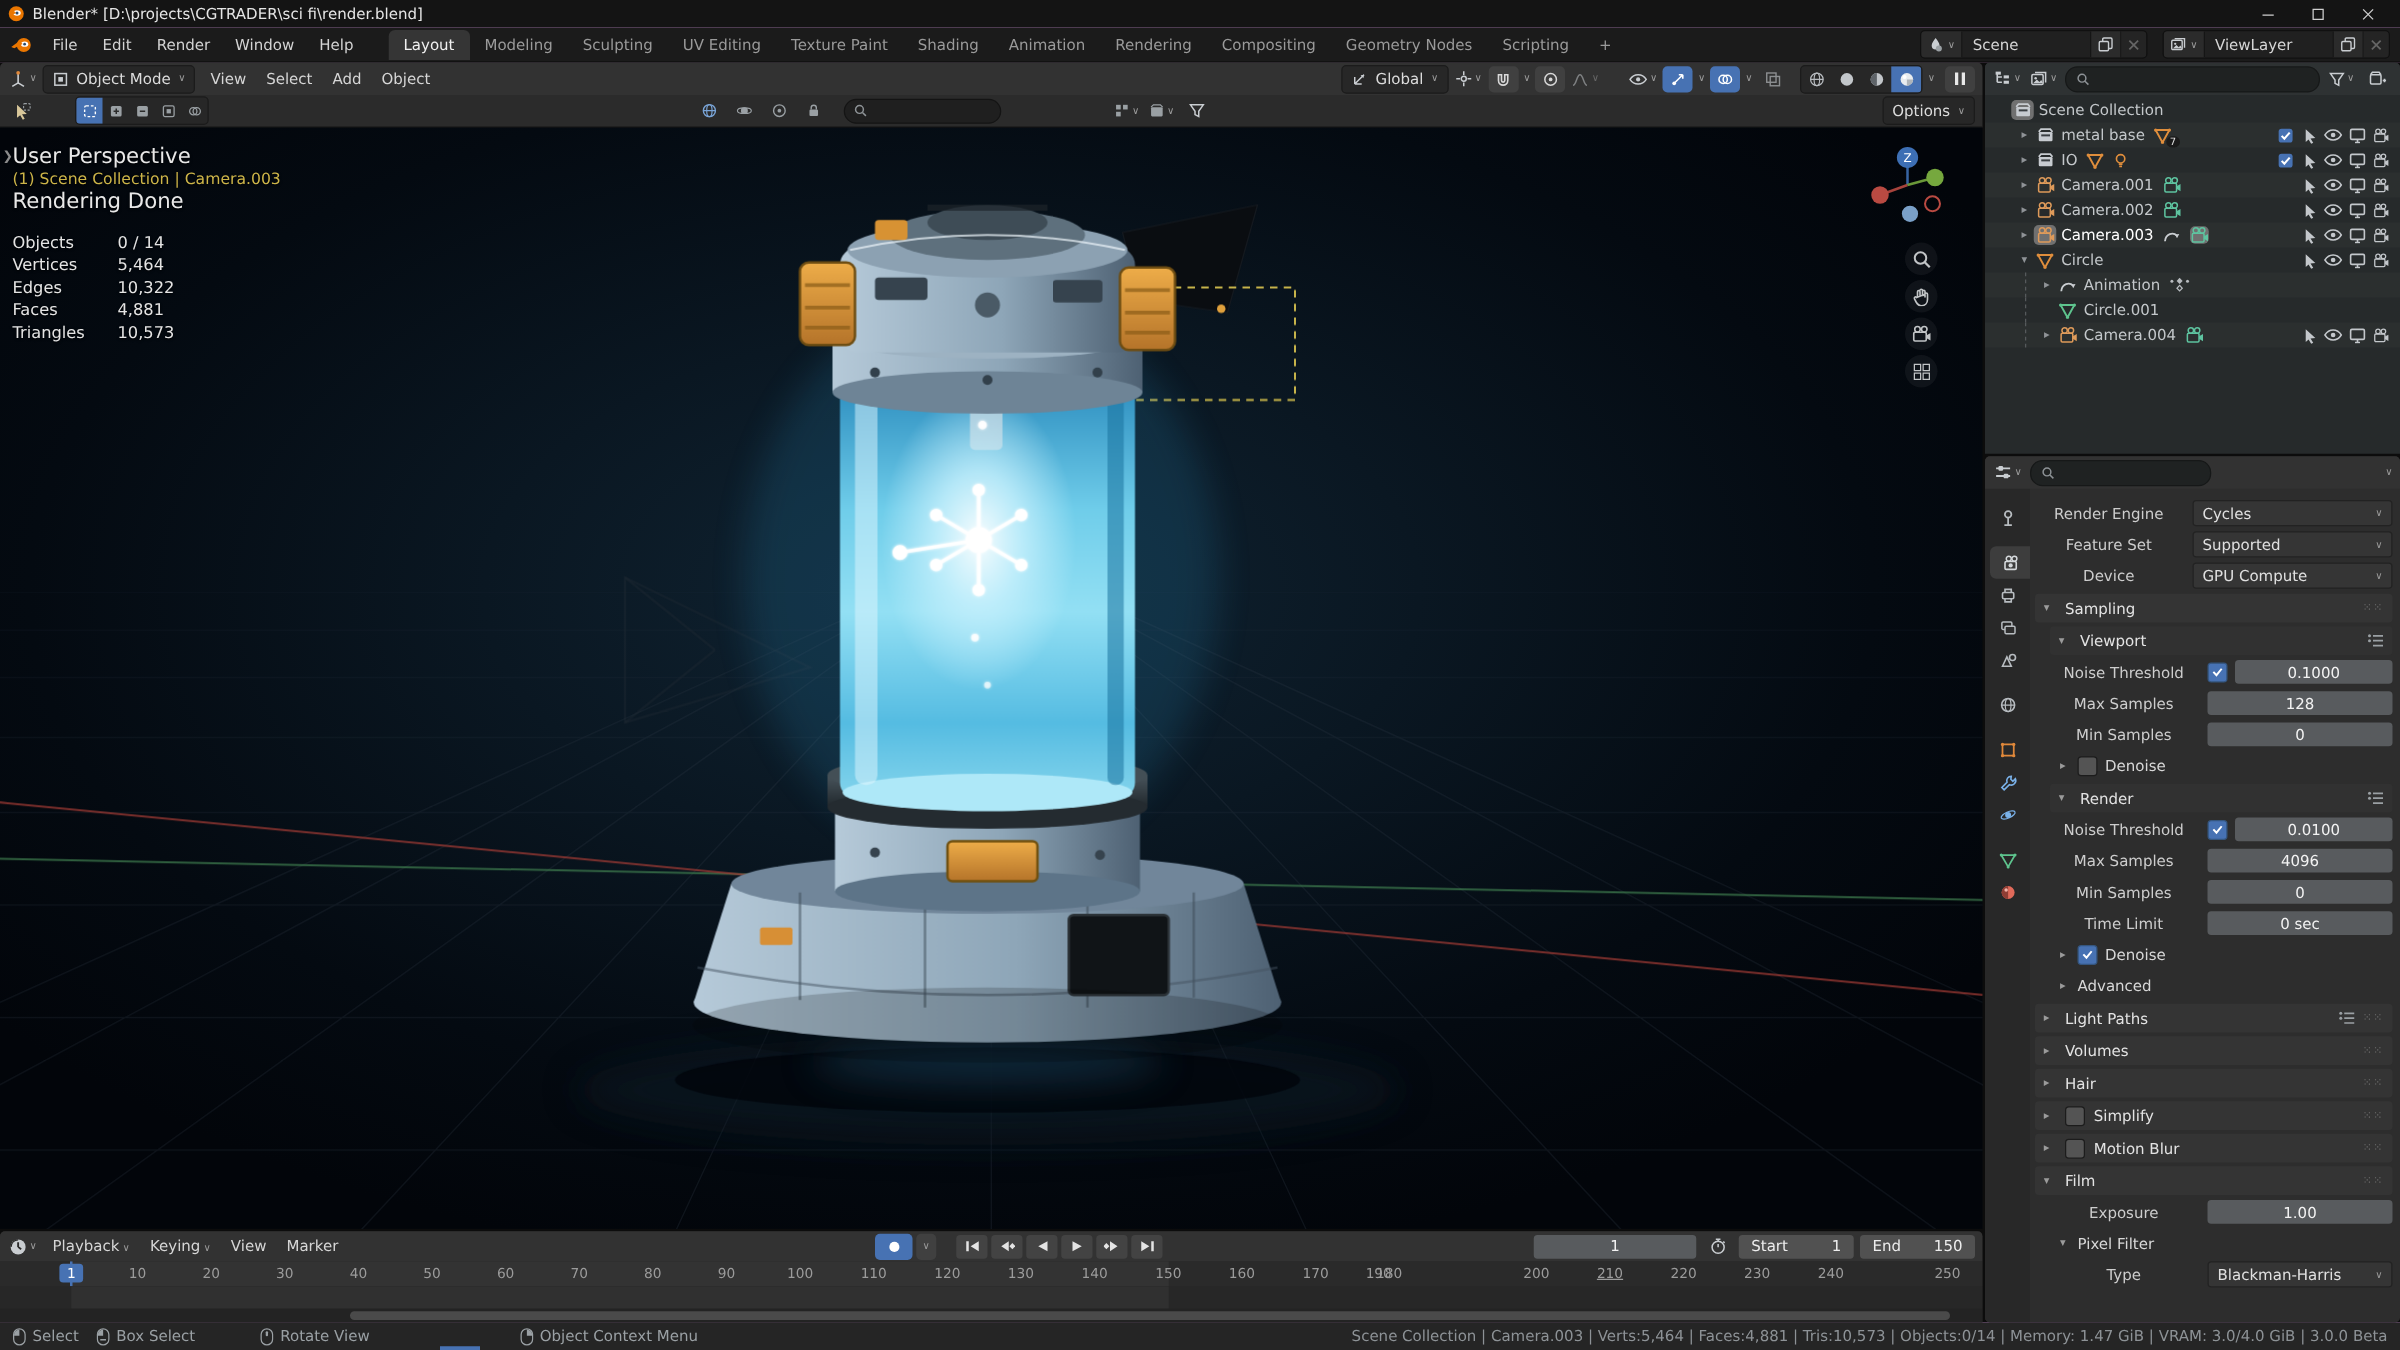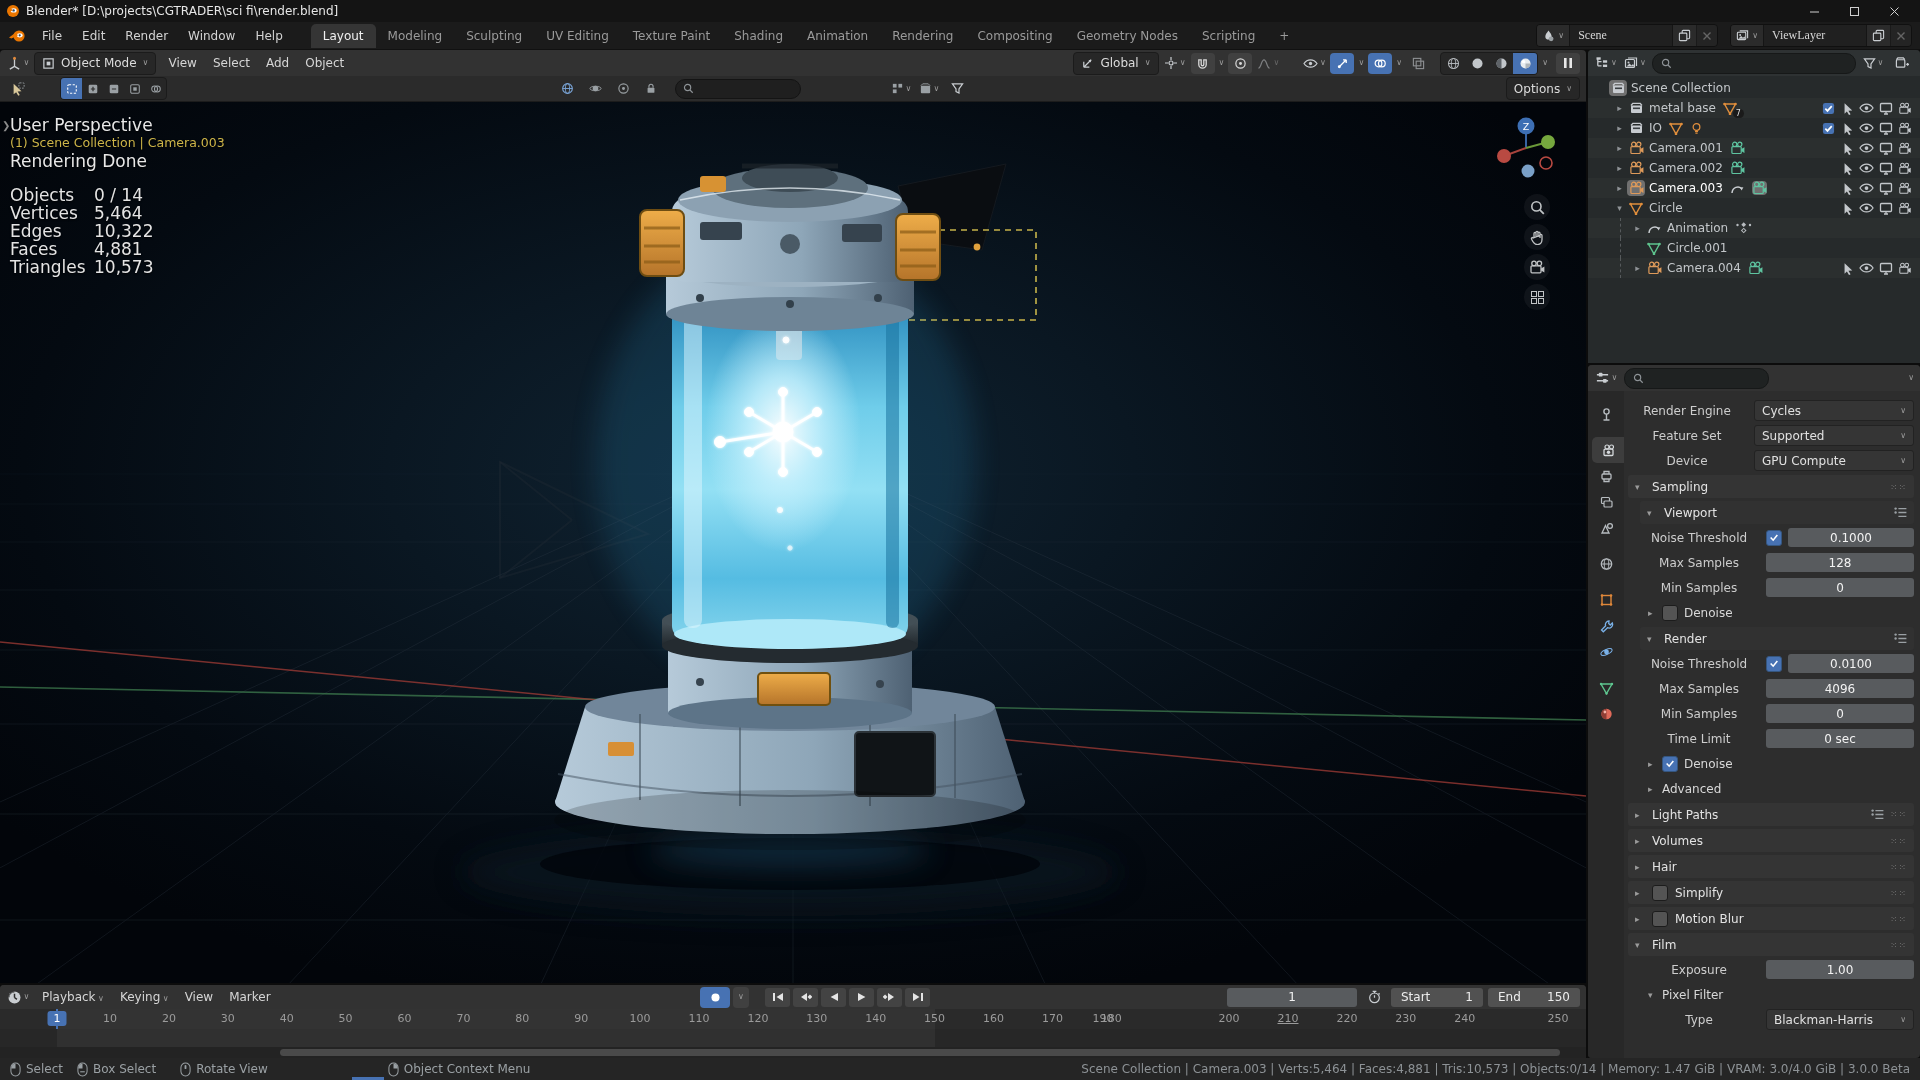--- a/index.html
+++ b/index.html
@@ -14,21 +14,21 @@
   .winbtn{width:40px;height:22px;display:flex;align-items:center;justify-content:center;}
   
   #topbar{position:absolute;left:0;top:22px;width:1920px;height:28px;background:#1b1b1b;display:flex;align-items:center;padding:0 8px;box-sizing:border-box;border-bottom:1px solid #111;}
   .menu-item{padding:4px 10px;color:#d3d3d3;border-radius:4px;}
   #tabs{display:flex;margin-left:18px;align-items:center;}
   .tab{padding:5px 12px;color:#9a9a9a;border-radius:5px 5px 0 0;}
   .tab.active{background:#353535;color:#f0f0f0;}
   #topbar-right{margin-left:auto;display:flex;gap:12px;align-items:center;}
   .id-widget{display:flex;align-items:center;height:21px;background:#202020;border:1px solid #101010;border-radius:4px;overflow:hidden;}
   .id-widget .chip{display:flex;align-items:center;gap:3px;background:#2b2b2b;height:100%;padding:0 5px;border-right:1px solid #151515;}
-  .id-widget .val{padding:0 8px;color:#d6d6d6;min-width:86px;font-family:Liberation Serif, serif;}
+  .id-widget .val{padding:0 8px;color:#d6d6d6;min-width:86px;}
   .id-widget .act{display:flex;align-items:center;height:100%;padding:0 5px;background:#2b2b2b;border-left:1px solid #151515;}
   .dim{opacity:.45;}
   
   #main{position:absolute;left:0;top:50px;width:1920px;height:1008px;display:flex;background:#0c0c0c;}
   #left{width:1586px;display:flex;flex-direction:column;margin-right:2px;}
   #right{width:332px;display:flex;flex-direction:column;}
   
   #vp-header{height:26px;background:#323232;display:flex;align-items:center;padding:0 6px;gap:4px;border-radius:4px 4px 0 0;}
   #vp-tools{height:25px;background:#2b2b2b;display:flex;align-items:center;padding:0 6px;gap:4px;border-bottom:1px solid #1c1c1c;}
   .dd{display:flex;align-items:center;gap:6px;background:#272727;border:1px solid #1b1b1b;border-radius:4px;height:21px;padding:0 7px;color:#dcdcdc;}
@@ -39,21 +39,21 @@
   .chev{font-size:8px;color:#9b9b9b;line-height:1;}
   .seg{display:flex;background:#272727;border:1px solid #1b1b1b;border-radius:4px;overflow:hidden;height:21px;align-items:center;}
   .seg .icon-btn{border-radius:0;height:100%;}
   .minisearch{display:flex;align-items:center;background:#1f1f1f;border:1px solid #141414;border-radius:10px;height:18px;width:110px;padding:0 7px;gap:5px;}
   
   #scene{position:relative;flex:1;background:#05080c;overflow:hidden;}
   #vp-overlay{position:absolute;left:10px;top:14px;line-height:18px;text-shadow:0 1px 2px rgba(0,0,0,.9);}
   #vp-overlay .w{color:#e8e8e8;font-size:17px;}
   #vp-overlay .y{font-size:12.5px;}
   #vp-stats{margin-top:16px;}
-  .stat-row{display:flex;font-size:17px;color:#e4e4e4;}
+  .stat-row{display:flex;font-size:13px;color:#e4e4e4;}
   .stat-row .sl{width:84px;}
   #nav-gizmo{position:absolute;right:28px;top:14px;width:64px;height:64px;}
   .vp-nav-ic{position:absolute;right:36px;width:26px;height:26px;display:flex;align-items:center;justify-content:center;border-radius:13px;background:rgba(40,44,48,.35);}
   #tb-expand{position:absolute;left:2px;top:18px;color:#8b8b8b;font-size:10px;}
   
   #outliner{height:313px;background:#262a2b;border-radius:4px 4px 0 0;display:flex;flex-direction:column;overflow:hidden;margin-bottom:2px;}
   #ol-header{height:26px;background:#2e3233;display:flex;align-items:center;gap:5px;padding:0 6px;}
   .searchbox{flex:1;display:flex;align-items:center;gap:6px;background:#1f2222;border:1px solid #161818;border-radius:10px;height:19px;padding:0 8px;}
   #ol-rows{flex:1;padding-top:2px;}
   .ol-row{position:relative;display:flex;align-items:center;height:20px;padding-right:6px;}
@@ -1541,21 +1541,21 @@
         <span class="hint" style="margin-left: 14px;">
           <span>
             <svg width="11" height="15" viewBox="0 0 12 16">
               <rect x="1" y="1" width="10" height="14" rx="5" fill="none" stroke="#9aa0a4" stroke-width="1.1"></rect>
               <path d="M6 1.6V7H1.4V6A4.7 4.7 0 016 1.6z" fill="#9aa0a4"></path>
               <path d="M3.5 10.5h5" stroke="#9aa0a4" stroke-width="1.2"></path>
             </svg>
           </span>
           <span>Box Select</span>
         </span>
-        <span class="hint" style="margin-left: 24px; text-align: center;">
+        <span class="hint" style="margin-left: 52px; text-align: center;">
           <span>
             <svg width="11" height="15" viewBox="0 0 12 16">
               <rect x="1" y="1" width="10" height="14" rx="5" fill="none" stroke="#9aa0a4" stroke-width="1.1"></rect>
               <rect x="5" y="3" width="2" height="4.5" rx="1" fill="#9aa0a4"></rect>
             </svg>
           </span>
           <span>Rotate View</span>
         </span>
         <span class="hint" style="margin-left: 120px;">
           <span>

